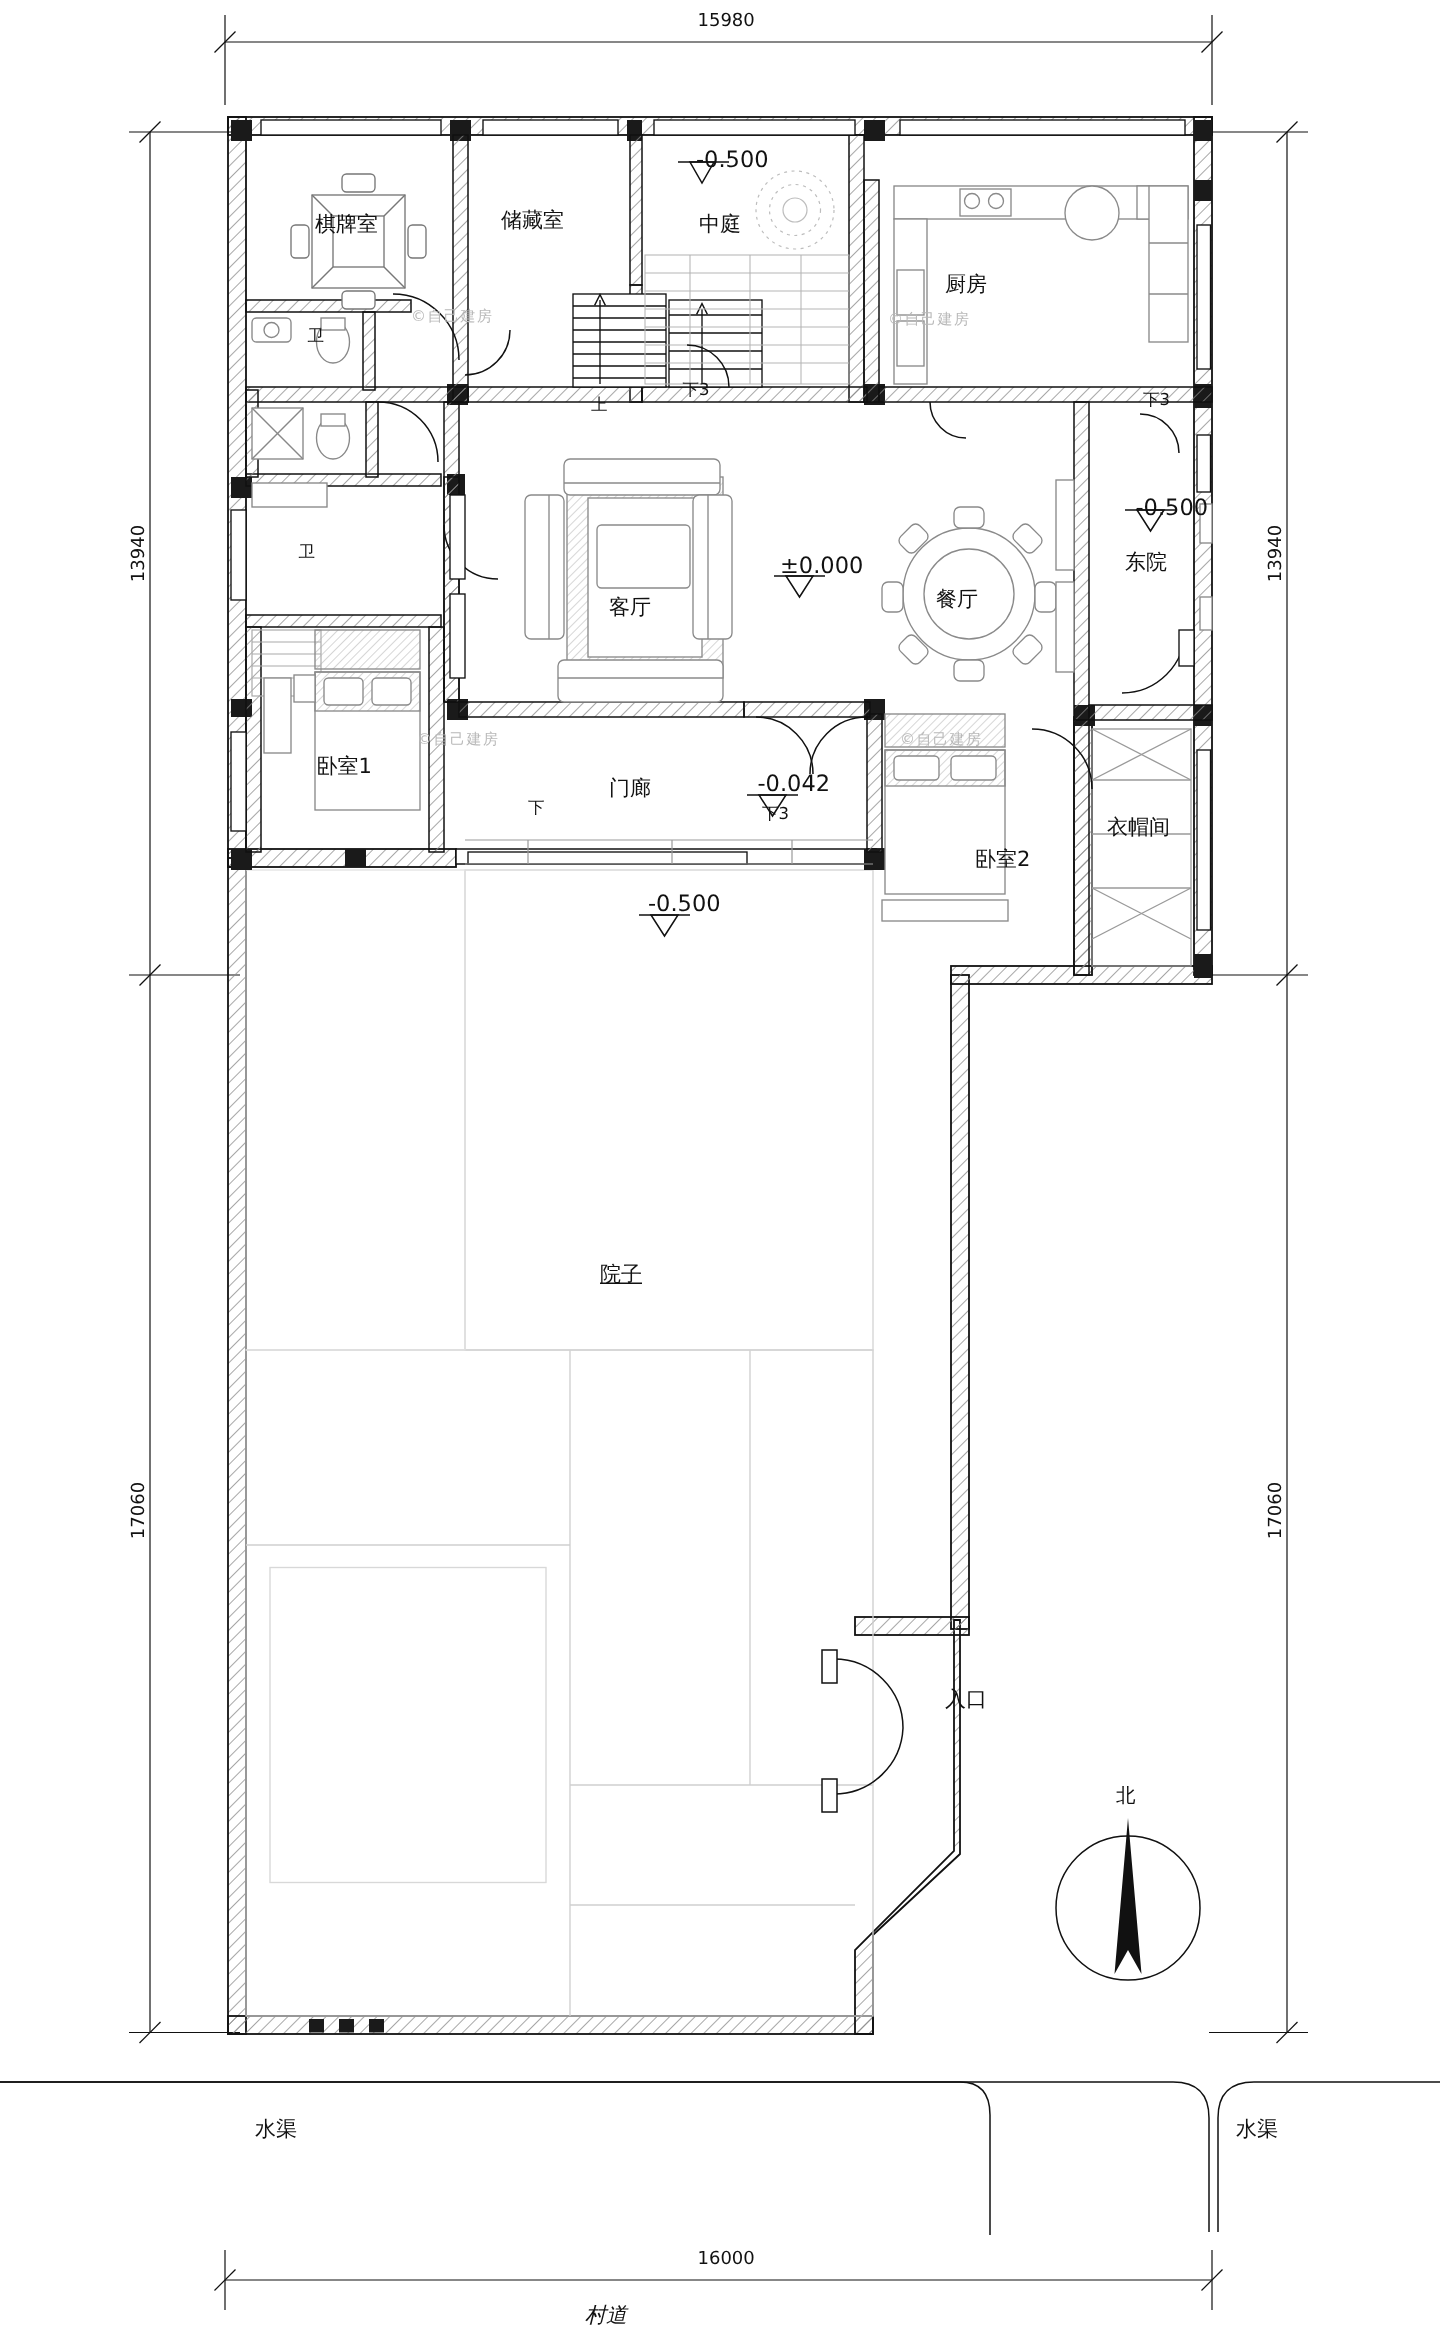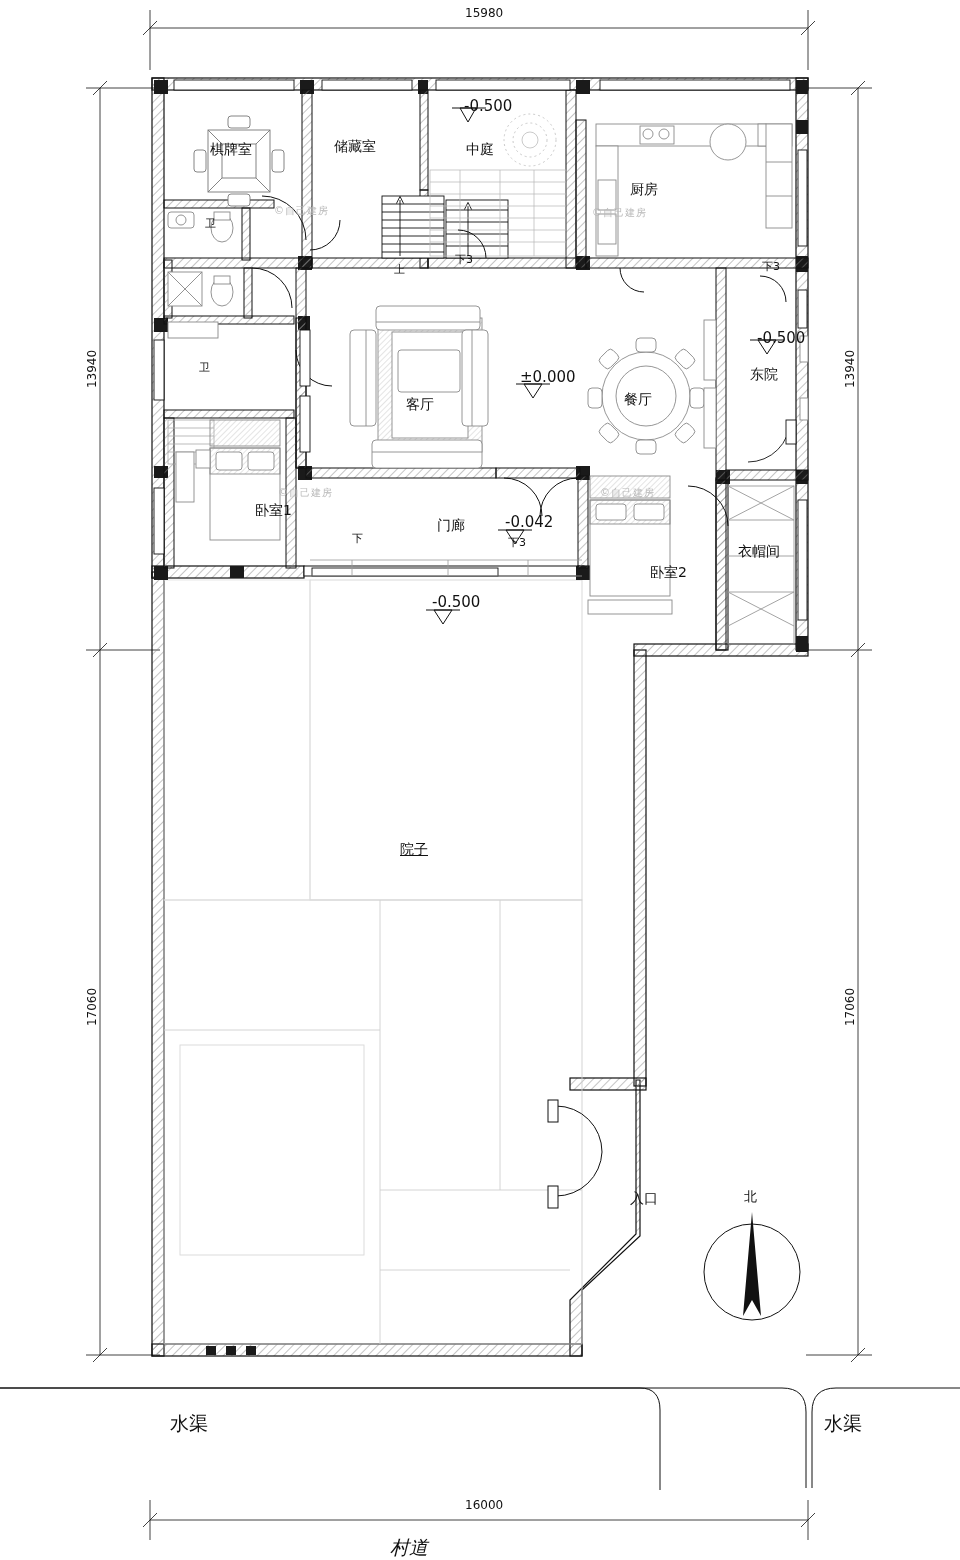--- a/index.html
+++ b/index.html
@@ -1,18 +1,18 @@
 <!DOCTYPE html>
 <html><head>
 <meta charset="utf-8">
 <style>
   html,body{margin:0;padding:0;background:#ffffff;}
   body{width:960px;height:1560px;position:relative;font-family:"DejaVu Sans","Liberation Sans",sans-serif;color:#111;overflow:hidden;}
   #plan{position:absolute;left:0;top:0;width:960px;height:1560px;}
-  .lbl{position:absolute;font-size:19px;color:#111;white-space:nowrap;}
+  .lbl{position:absolute;font-size:14px;color:#111;white-space:nowrap;}
   .lbl.rm{font-size:14px;}
   .lbl.small{font-size:11px;}
   .dim{position:absolute;font-size:12px;color:#111;white-space:nowrap;}
   .dimv{position:absolute;font-size:12px;color:#111;white-space:nowrap;transform-origin:center center;transform:rotate(-90deg);}
   .elev{position:absolute;font-size:15px;color:#111;white-space:nowrap;}
   .wm{position:absolute;font-size:10px;color:#b9b9b9;white-space:nowrap;letter-spacing:1px;}
   .north{position:absolute;font-size:13px;}
 </style>
 </head>
 <body>
@@ -419,26 +419,26 @@
 
 <div class="lbl rm" style="left:210px;top:141px;">棋牌室</div>
 <div class="lbl rm" style="left:334px;top:138px;">储藏室</div>
 <div class="lbl rm" style="left:466px;top:141px;">中庭</div>
 <div class="lbl rm" style="left:630px;top:181px;">厨房</div>
 <div class="lbl small" style="left:205px;top:216px;">卫</div>
 <div class="lbl small" style="left:199px;top:360px;">卫</div>
 <div class="lbl rm" style="left:406px;top:396px;">客厅</div>
 <div class="lbl rm" style="left:624px;top:391px;">餐厅</div>
 <div class="lbl rm" style="left:750px;top:366px;">东院</div>
-<div class="lbl rm" style="left:211px;top:502px;padding-left:44px;">卧室1</div>
-<div class="lbl rm" style="left:406px;top:517px;margin-left:31px;">门廊</div>
+<div class="lbl rm" style="left:211px;top:502px;">卧室1</div>
+<div class="lbl rm" style="left:406px;top:517px;">门廊</div>
 <div class="lbl rm" style="left:650px;top:564px;">卧室2</div>
 <div class="lbl rm" style="left:738px;top:543px;">衣帽间</div>
 <div class="lbl rm" style="left:400px;top:841px;text-decoration:underline;">院子</div>
-<div class="lbl rm" style="left:630px;top:1190px;">入口</div>
+<div class="lbl rm" style="left:630px;top:1124px;">入口</div>
 
 <div class="elev" style="left:464px;top:97px;">-0.500</div>
 <div class="elev" style="left:520px;top:368px;">±0.000</div>
 <div class="elev" style="left:757px;top:329px;">-0.500</div>
 <div class="elev" style="left:505px;top:513px;">-0.042</div>
 <div class="elev" style="left:432px;top:593px;">-0.500</div>
 
 <div class="lbl small" style="left:394px;top:262px;">上</div>
 <div class="lbl small" style="left:455px;top:252px;">下3</div>
 <div class="lbl small" style="left:762px;top:259px;">下3</div>

